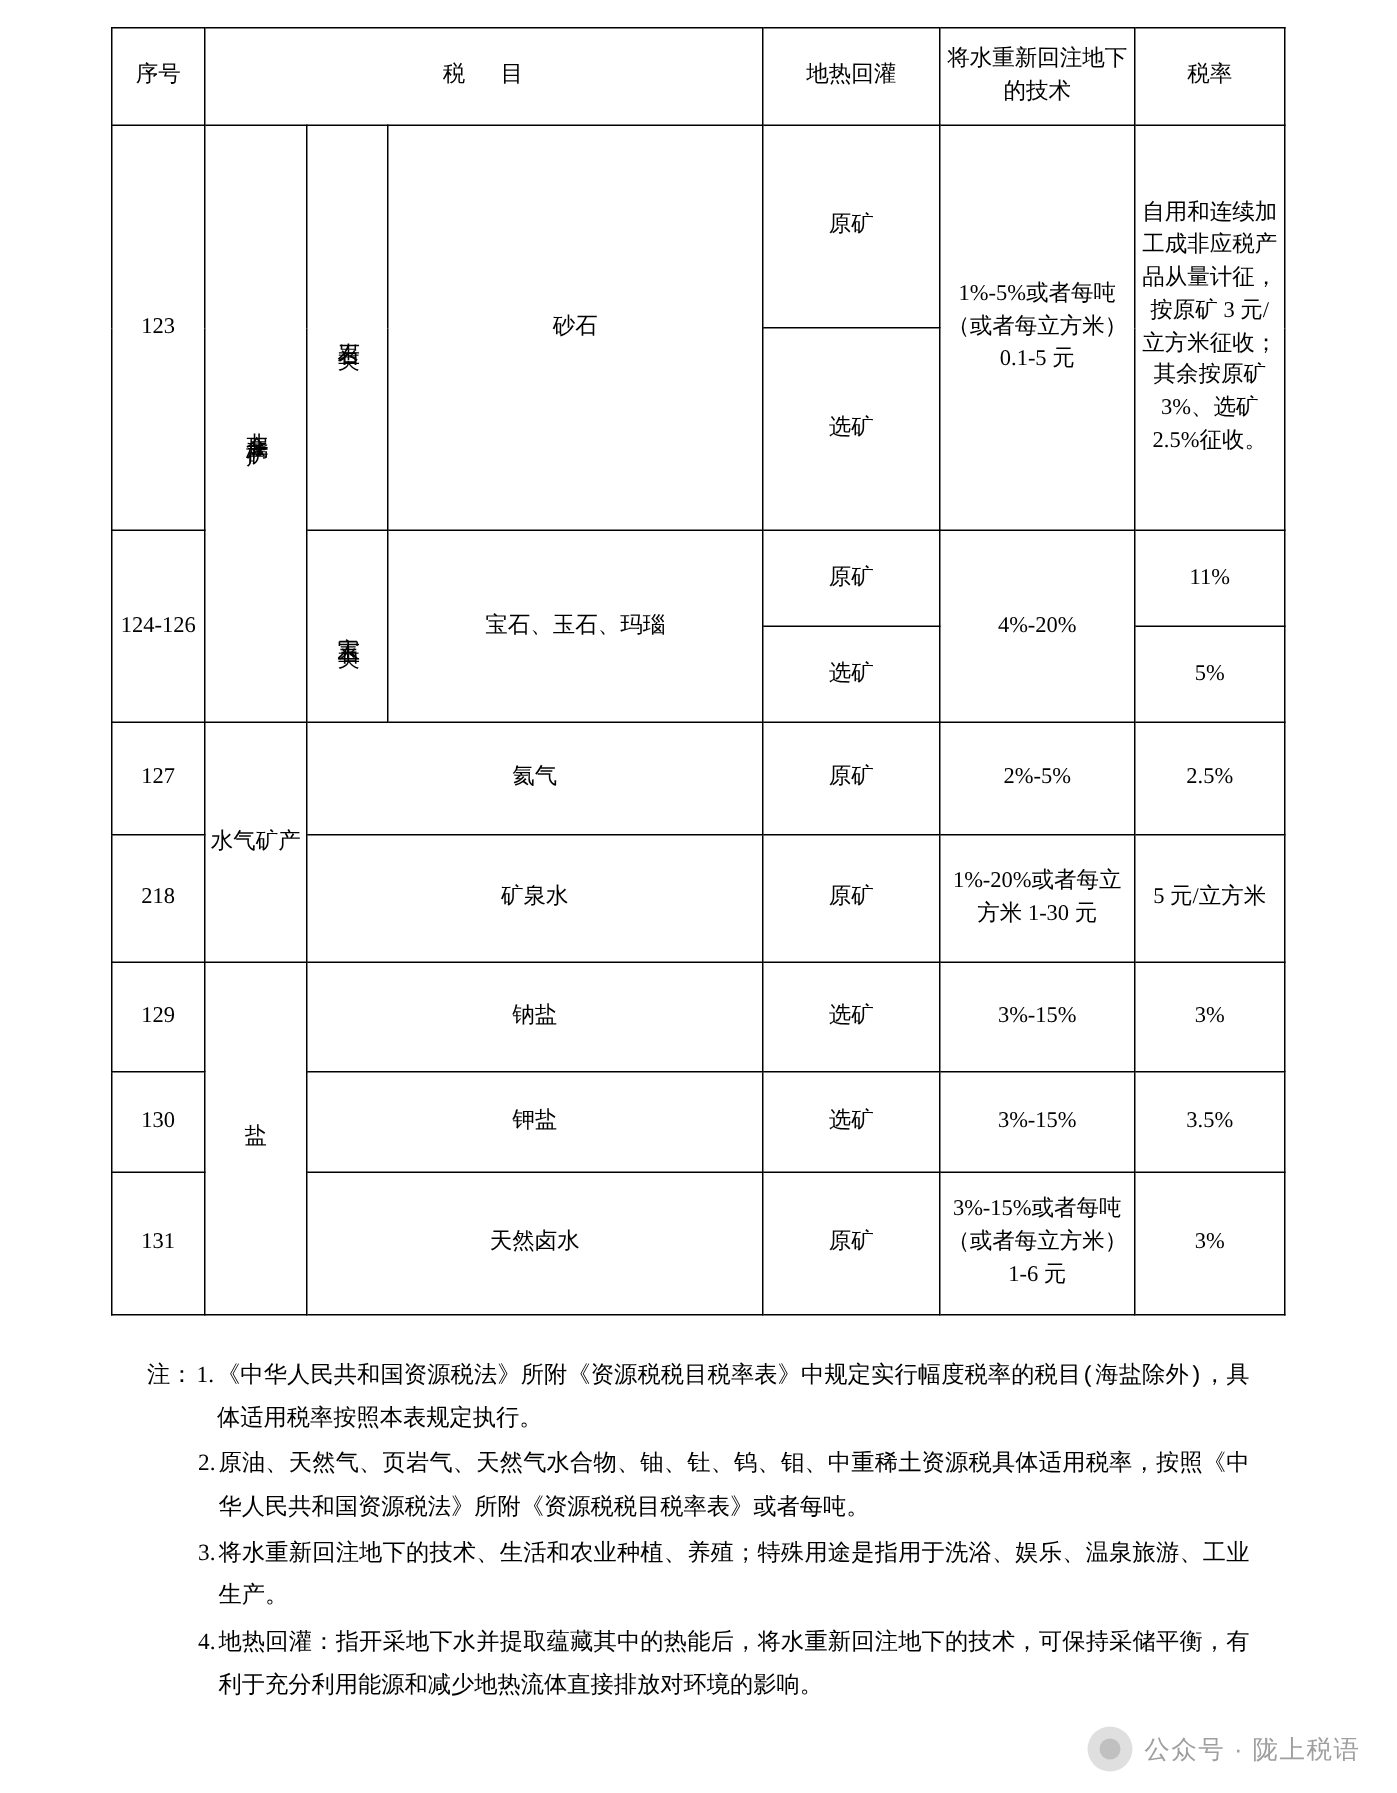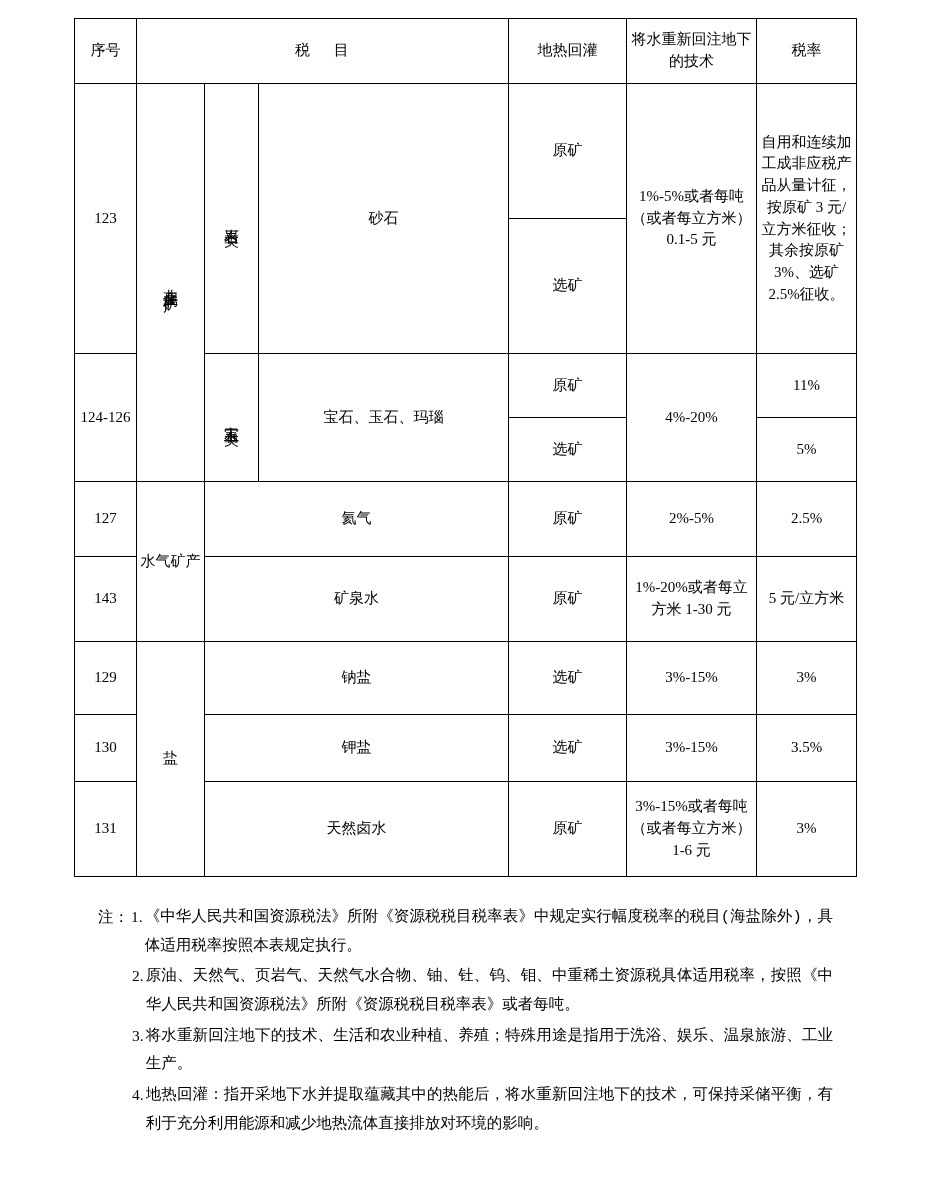--- a/index.html
+++ b/index.html
@@ -181,21 +181,21 @@
         <td rowspan="2">
           <span>水气矿产</span>
         </td>
         <td colspan="2">氦气</td>
         <td>原矿</td>
         <td>2%-5%</td>
         <td>2.5%</td>
       </tr>
 
       <tr>
-        <td style="height:76px">143</td>
+        <td style="height:76px">218</td>
         <td colspan="2">矿泉水</td>
         <td>原矿</td>
         <td class="cell-just">1%-20%或者每立方米 1-30 元</td>
         <td class="cell-small">5 元/立方米</td>
       </tr>
 
       <tr>
         <td style="height:64px">129</td>
         <td rowspan="3">
           <span>盐</span>
@@ -237,14 +237,18 @@
     <div class="note-row note-indent">
       <span class="note-label">3.</span>
       <span class="note-text">将水重新回注地下的技术、生活和农业种植、养殖；特殊用途是指用于洗浴、娱乐、温泉旅游、工业生产。</span>
     </div>
     <div class="note-row note-indent">
       <span class="note-label">4.</span>
       <span class="note-text">地热回灌：指开采地下水并提取蕴藏其中的热能后，将水重新回注地下的技术，可保持采储平衡，有利于充分利用能源和减少地热流体直接排放对环境的影响。</span>
     </div>
   </div>
 
+  <div class="watermark">
+    <span class="wm-logo"></span>
+    <span class="wm-text">公众号 · 陇上税语</span>
+  </div>
 
 </div>
 
 </body></html>

